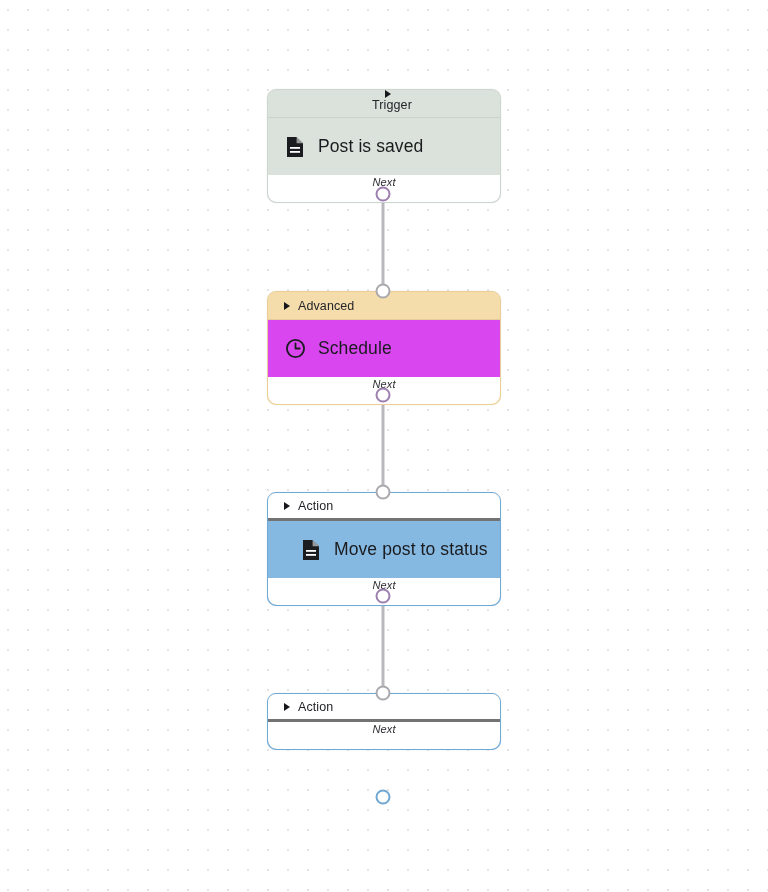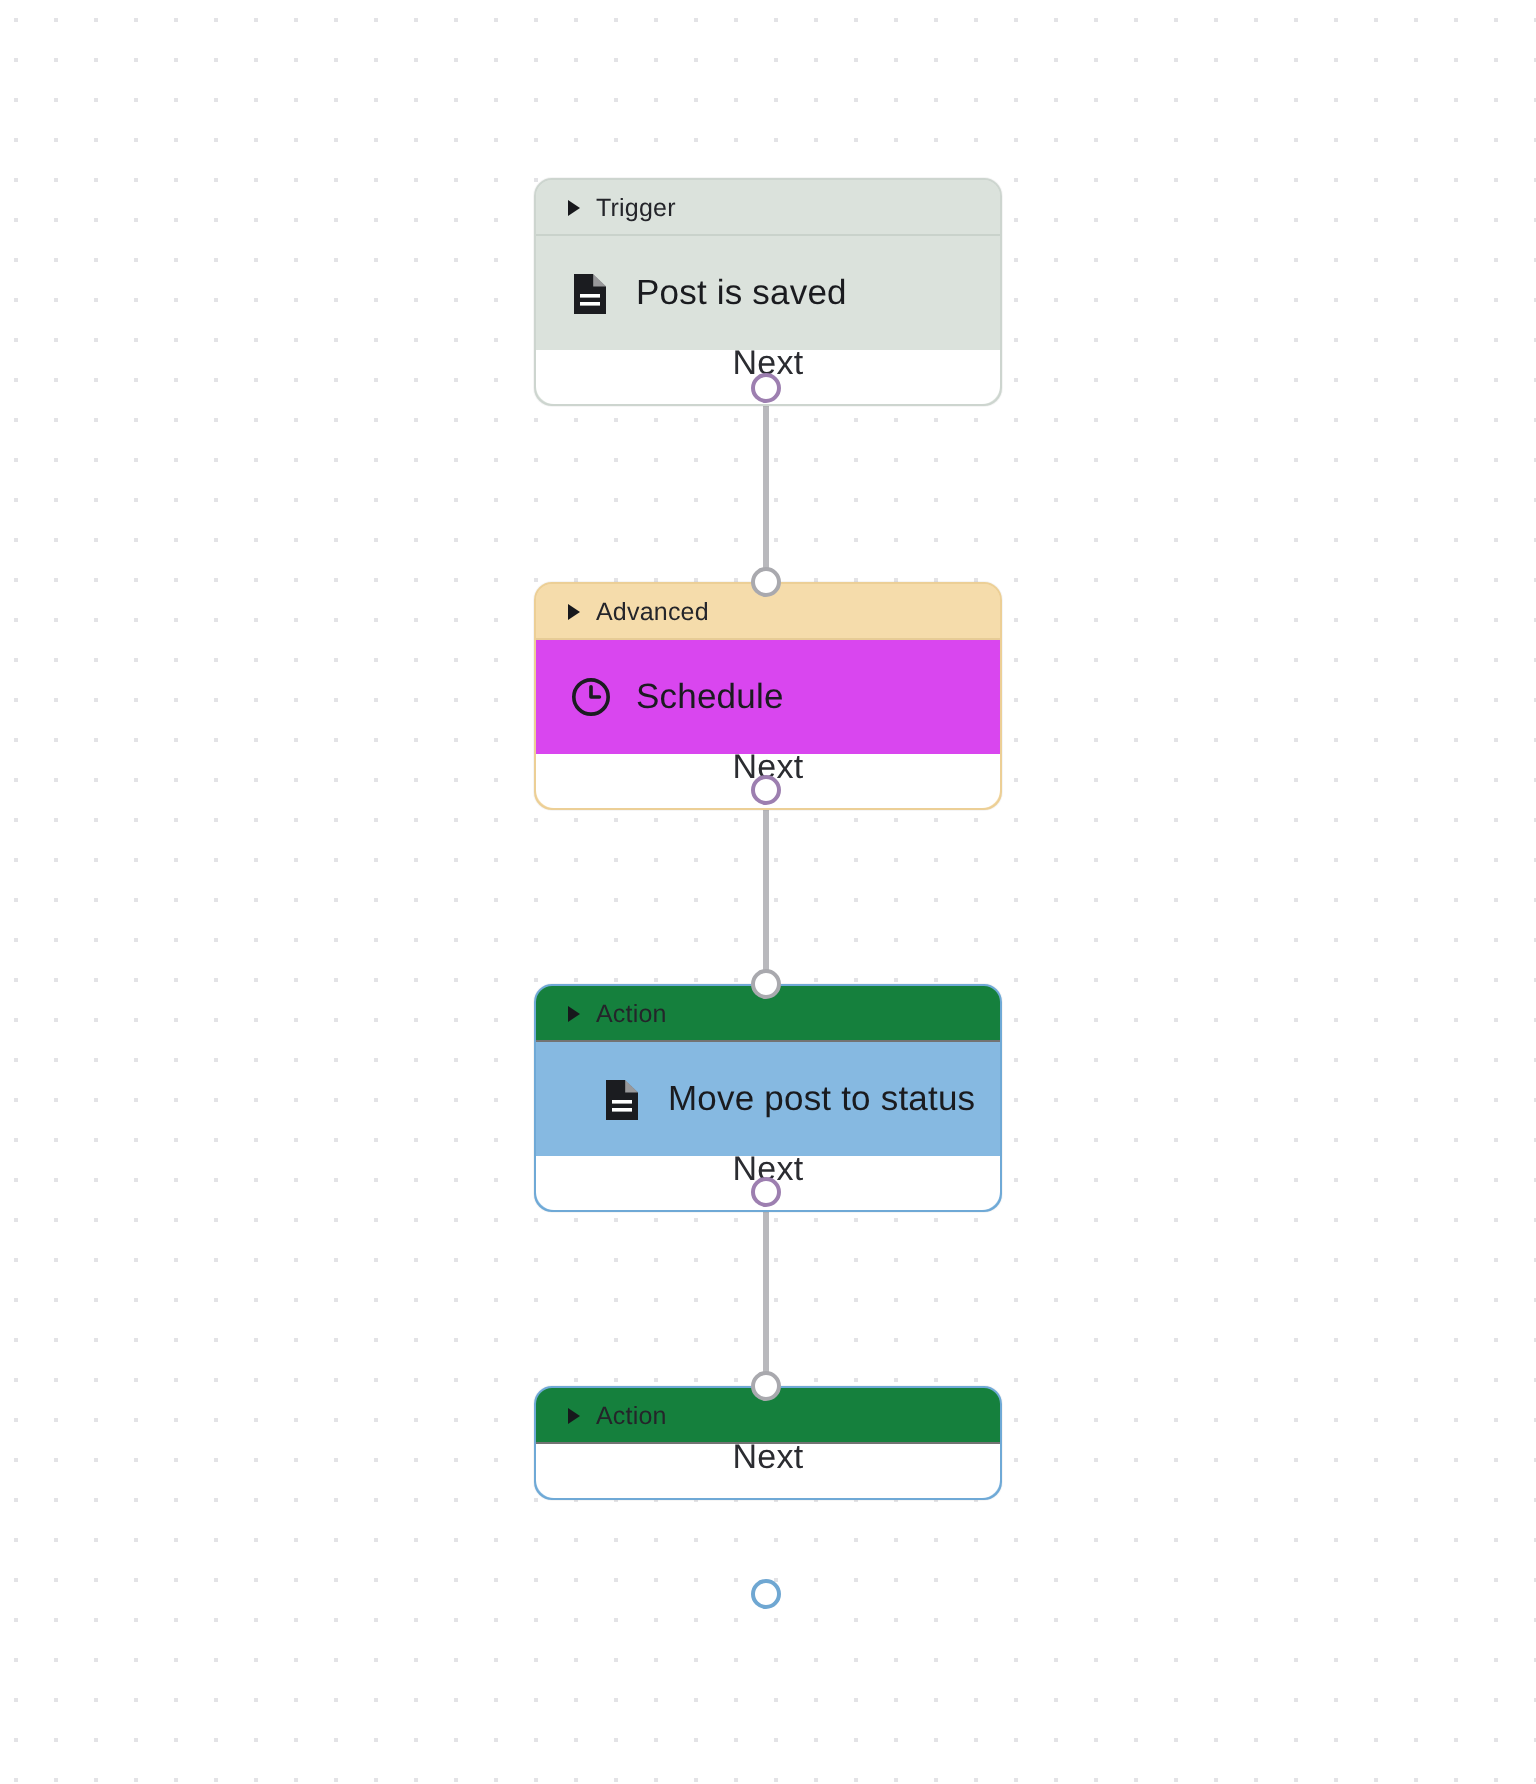--- a/index.html
+++ b/index.html
@@ -94,38 +94,39 @@
     position: relative;
     height: 27px;
     background-color: #ffffff;
     display: flex;
     align-items: flex-start;
     justify-content: center;
     border-bottom-left-radius: 9px;
     border-bottom-right-radius: 9px;
   }
   .node-footer span {
-    font-size: 17px;
+    font-size: 11px;
     color: #2b2c31;
     line-height: 14px;
     letter-spacing: 0.15px;
+    font-style: italic;
   }
 
   
   .node.trigger  { background-color: #dbe2dc; }
-  .node.trigger  .node-header { background-color: #dbe2dc; border-bottom: 1px solid #c9d2cb; }
+  .node.trigger  .node-header { background-color: #dbe2dc; border-bottom: 1px solid #c9d2cb; flex-direction: column; }
   .node.trigger  .node-body   { background-color: #dbe2dc; }
   .node.trigger  { border: 1px solid #cdd5cf; }
 
   .node.advanced { background-color: #f5dcab; border: 1px solid #eccf96; }
   .node.advanced .node-header { background-color: #f5dcab; border-bottom: 1px solid #e6cb96; }
   .node.advanced .node-body   { background-color: #d946ef; }
 
   .node.action   { background-color: #86b9e1; border: 1px solid #6fa9d6; }
-  .node.action   .node-header { background-color: #15803d; border-bottom: 1px solid #737373; }
+  .node.action   .node-header { background-color: #ffffff; border-bottom: 3px solid #737373; }
   .node.action   .node-body   { background-color: #86b9e1; padding-left: 32px; }
 
   
   .port {
     position: absolute;
     width: 15px;
     height: 15px;
     border-radius: 50%;
     background-color: #ffffff;
     box-sizing: border-box;

